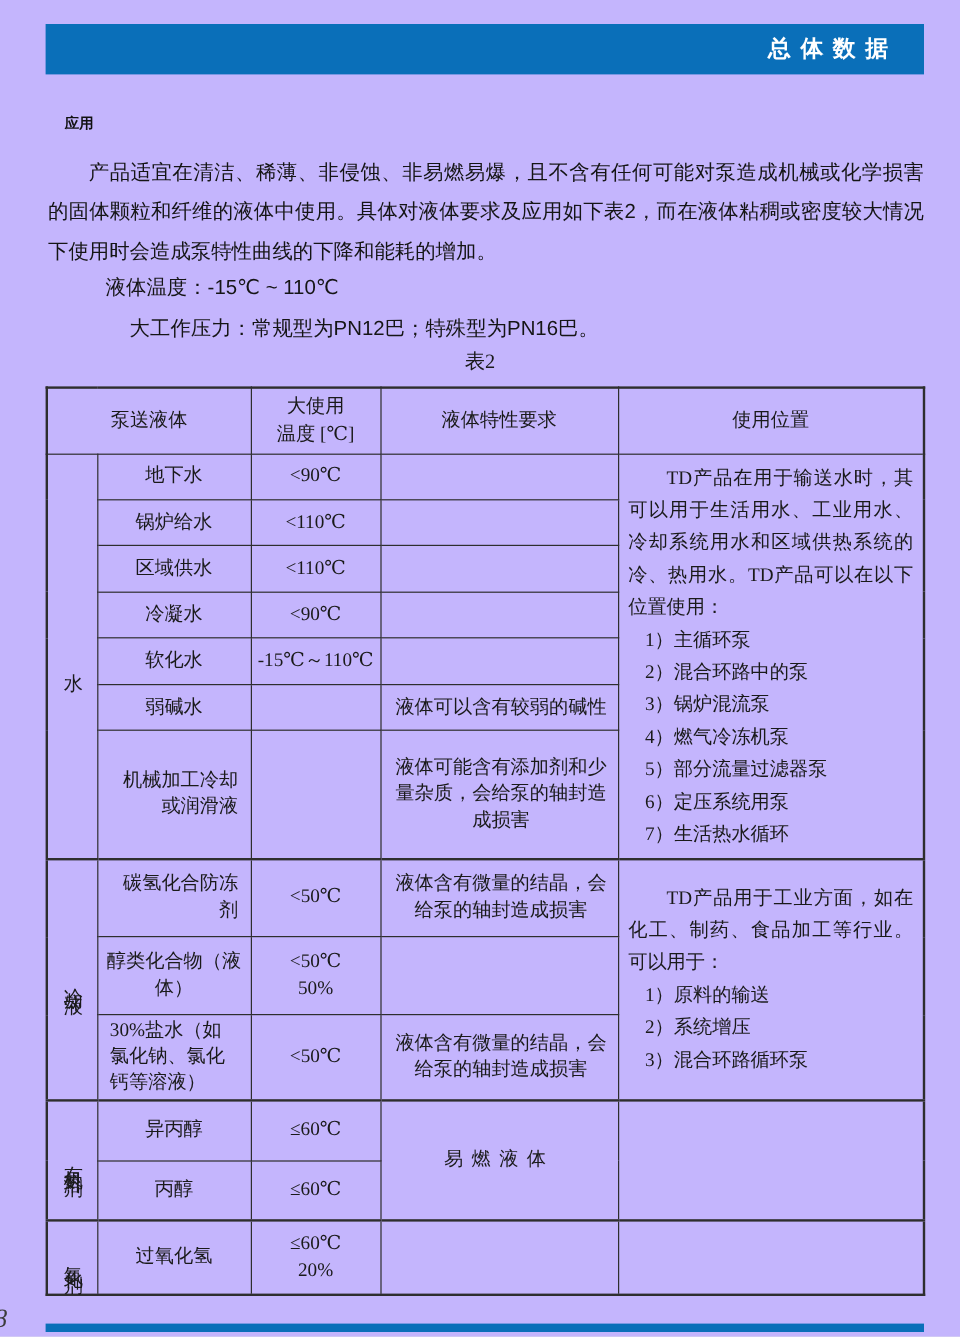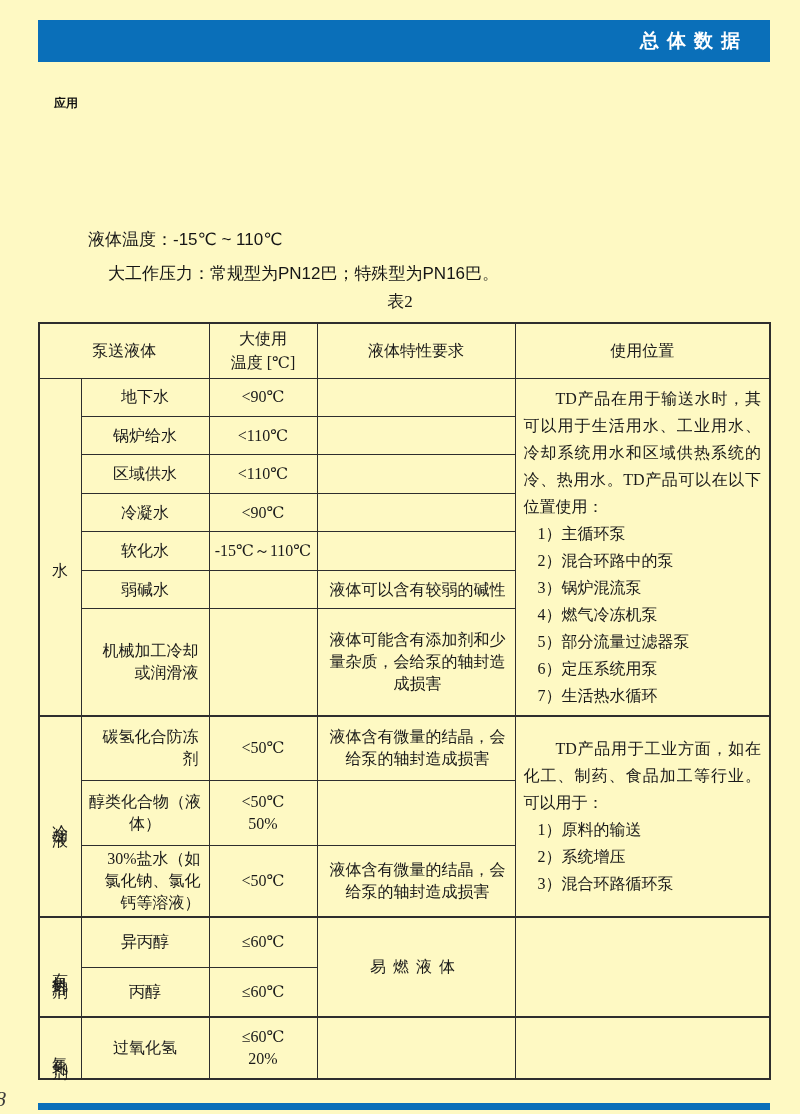--- a/index.html
+++ b/index.html
@@ -1,19 +1,19 @@
 <!DOCTYPE html>
 <html><head>
 <meta charset="utf-8">
 <style>
   * { margin:0; padding:0; box-sizing:border-box; }
   html,body { background:#e8e8e8; }
   .page {
     position:relative; width:800px; height:1114px; margin:0 auto;
-    background:#fef9c3; overflow:hidden;
+    background:#c4b5fd; overflow:hidden;
     font-family:"Liberation Sans","DejaVu Sans",sans-serif; color:#1a1a1a;
   }
   
   .top-bar {
     position:absolute; left:38px; top:20px; width:732px; height:42px;
     background:#0a6fb9; display:flex; align-items:center; justify-content:flex-end;
   }
   .top-bar-title {
     color:#ffffff; font-weight:bold; font-size:19px; letter-spacing:8px;
     padding-right:22px; font-family:"Liberation Sans","DejaVu Sans",sans-serif;
@@ -48,21 +48,21 @@
   tr.rw { height:35px; }
   tr.rmach { height:97px; }
   tr.rcool { height:65px; }
   tr.rorg { height:50px; }
   tr.roxi { height:62px; }
   tr.group-start > td { border-top:2px solid #2e2e2e; }
   .vlabel {
     writing-mode:vertical-lr; text-orientation:upright; letter-spacing:3px;
     display:inline-block; line-height:1.1;
   }
-  td.cell-left { text-align:right; padding-left:10px; padding-right:8px; }
+  td.cell-left { text-align:left; padding-left:10px; padding-right:8px; }
   td.name-wrap { text-align:right; padding-left:20px; padding-right:10px; }
   td.req-left { text-align:center; padding-left:9px; padding-right:6px; }
   td.usage-cell { text-align:left; vertical-align:top; padding:6px 8px 6px 8px; }
   td.usage-mid { vertical-align:middle; }
   .usage-intro { text-indent:2em; line-height:27px; text-align:justify; }
   .usage-item { padding-left:14px; line-height:27px; }
   .pre { white-space:pre-line; }
   td.flame-cell { letter-spacing:7px;margin-left:36px; }
   .hdr-temp-l1, .hdr-temp-l2 { line-height:24px; }
   
@@ -76,20 +76,21 @@
 <body>
 
 <div class="page">
 
   <div class="top-bar">
     <span class="top-bar-title">总体数据</span>
   </div>
 
   <div class="sec-heading">应用</div>
 
+  <div class="sec-para">产品适宜在清洁、稀薄、非侵蚀、非易燃易爆，且不含有任何可能对泵造成机械或化学损害的固体颗粒和纤维的液体中使用。具体对液体要求及应用如下表2，而在液体粘稠或密度较大情况下使用时会造成泵特性曲线的下降和能耗的增加。</div>
 
   <div class="line-temp">液体温度：-15℃ ~ 110℃</div>
   <div class="line-press">大工作压力：常规型为PN12巴；特殊型为PN16巴。</div>
 
   <div class="tbl-caption">表2</div>
 
   <table class="data-table">
     <colgroup>
       <col style="width:42px">
         <col style="width:128px">

